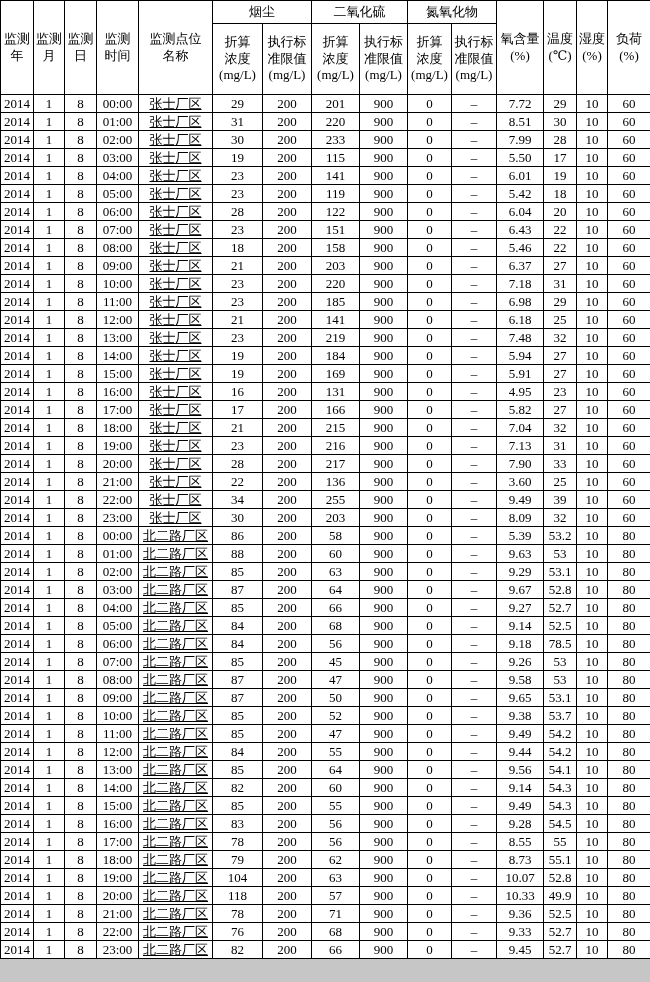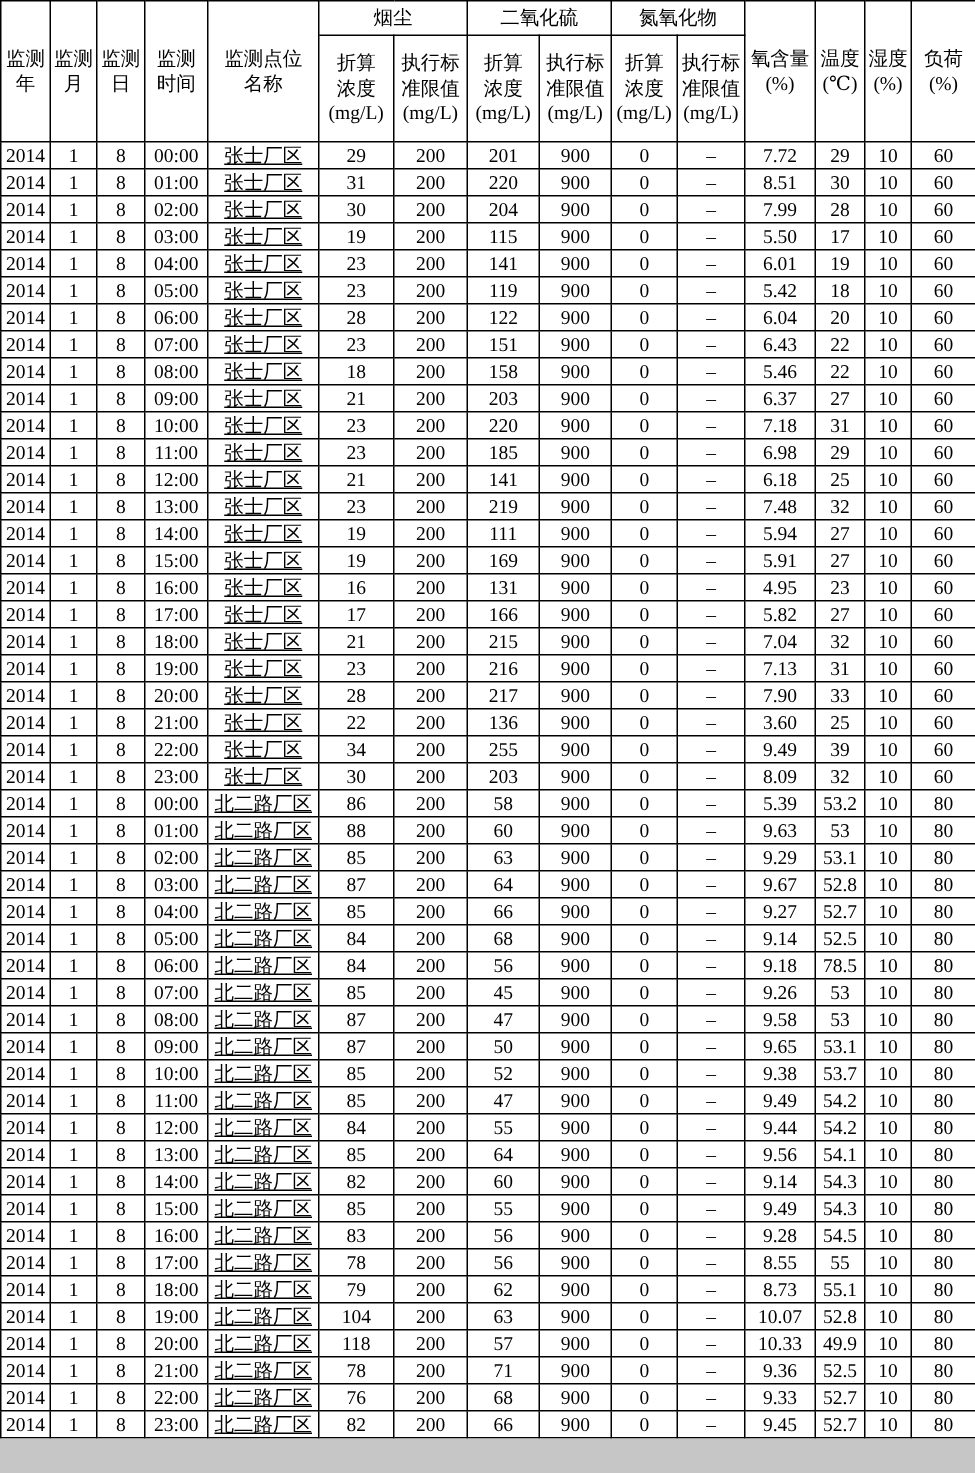--- a/index.html
+++ b/index.html
@@ -167,21 +167,21 @@
     <td>60</td>
   </tr>
         <tr>
     <td>2014</td>
     <td>1</td>
     <td>8</td>
     <td>02:00</td>
     <td class="site">张士厂区</td>
     <td>30</td>
     <td>200</td>
-    <td>204</td>
+    <td>233</td>
     <td>900</td>
     <td>0</td>
     <td>–</td>
     <td>7.99</td>
     <td>28</td>
     <td>10</td>
     <td>60</td>
   </tr>
         <tr>
     <td>2014</td>
@@ -371,21 +371,21 @@
     <td>60</td>
   </tr>
         <tr>
     <td>2014</td>
     <td>1</td>
     <td>8</td>
     <td>14:00</td>
     <td class="site">张士厂区</td>
     <td>19</td>
     <td>200</td>
-    <td>111</td>
+    <td>184</td>
     <td>900</td>
     <td>0</td>
     <td>–</td>
     <td>5.94</td>
     <td>27</td>
     <td>10</td>
     <td>60</td>
   </tr>
         <tr>
     <td>2014</td>

